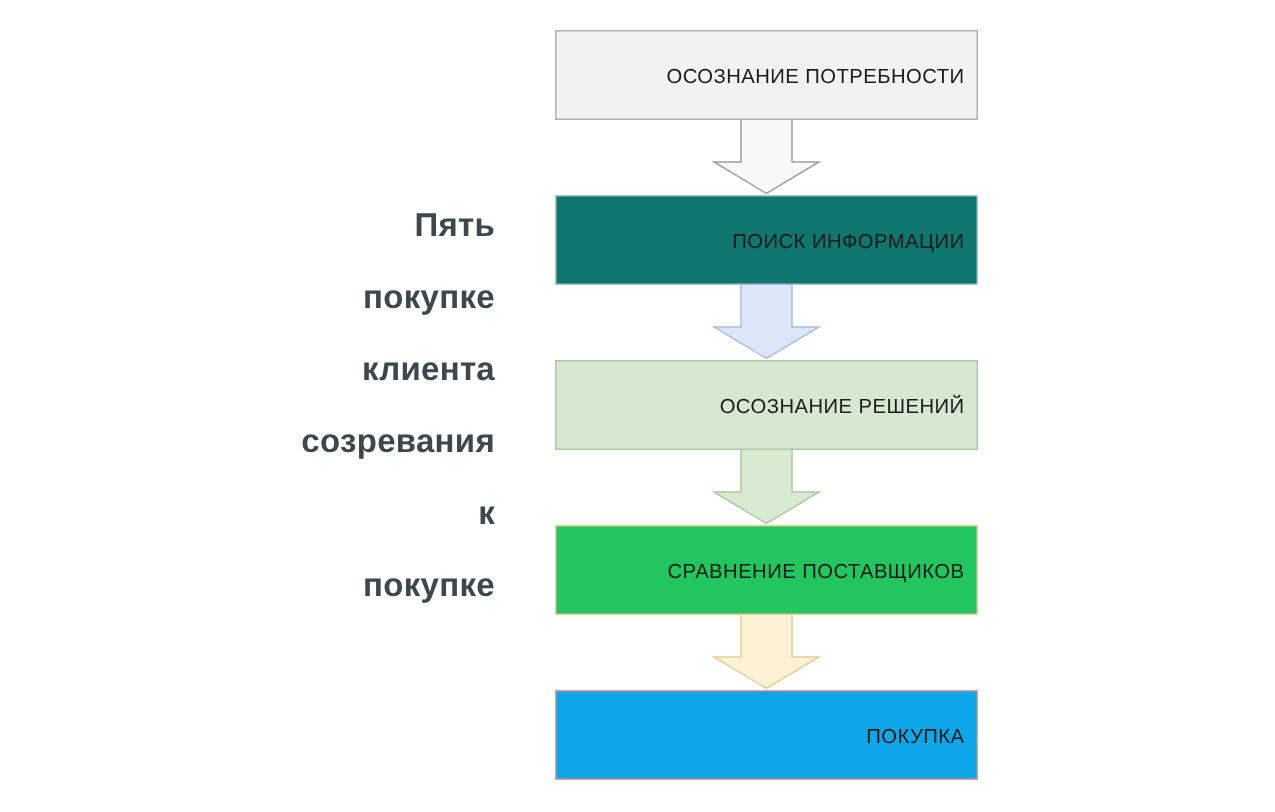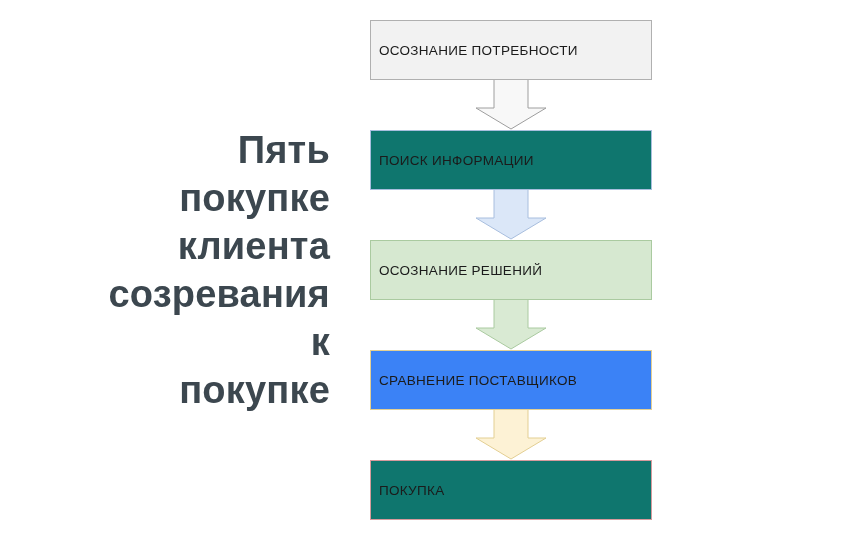--- a/index.html
+++ b/index.html
@@ -19,21 +19,21 @@
   }
 
   
   #title-block {
     position: absolute;
     left: 60px;
     top: 126px;
     width: 270px;
     text-align: right;
     color: #3c474f;
-    font-size: 38px;
+    font-size: 22px;
     font-weight: bold;
     line-height: 48px;
     letter-spacing: 0.2px;
   }
   #title-block .title-line {
     display: block;
     white-space: nowrap;
   }
 
   
@@ -50,21 +50,21 @@
     width: 282px;
   }
 
   .stage-box {
     box-sizing: border-box;
     width: 282px;
     height: 60px;
     border: 1px solid #b8b8b8;
     display: flex;
     align-items: center;
-    justify-content: flex-start;
+    justify-content: flex-end;
     font-size: 13.5px;
     color: #1b1b1b;
     letter-spacing: 0.3px;
     text-align: center;
     padding: 0 8px;
   }
 
   .connector {
     position: relative;
     width: 282px;
@@ -123,31 +123,31 @@
       </div>
     </div>
 
     <div class="connector">
       <svg width="282" height="50" viewBox="0 0 282 50" xmlns="http://www.w3.org/2000/svg">
         <polygon id="arrow3" points="124,-1 158,-1 158,28 176,28 141,49 106,28 124,28" stroke-width="1" stroke-linejoin="miter" fill="#d9ead3" stroke="#aacaa0"></polygon>
       </svg>
     </div>
 
     <div class="stage-wrap">
-      <div class="stage-box" id="box4" style="background: #3b82f6; border-color: rgb(227, 207, 147);">
+      <div class="stage-box" id="box4" style="background: #22c55e; border-color: rgb(227, 207, 147);">
         <span>СРАВНЕНИЕ ПОСТАВЩИКОВ</span>
       </div>
     </div>
 
     <div class="connector">
       <svg width="282" height="50" viewBox="0 0 282 50" xmlns="http://www.w3.org/2000/svg">
         <polygon id="arrow4" points="124,-1 158,-1 158,28 176,28 141,49 106,28 124,28" stroke-width="1" stroke-linejoin="miter" fill="#fdf2d5" stroke="#e3cf93"></polygon>
       </svg>
     </div>
 
     <div class="stage-wrap">
-      <div class="stage-box" id="box5" style="background: #0f766e; border-color: rgb(215, 154, 157);">
+      <div class="stage-box" id="box5" style="background: #0ea5e9; border-color: rgb(215, 154, 157);">
         <span>ПОКУПКА</span>
       </div>
     </div>
 
   </div>
 </div>
 
 </body></html>

